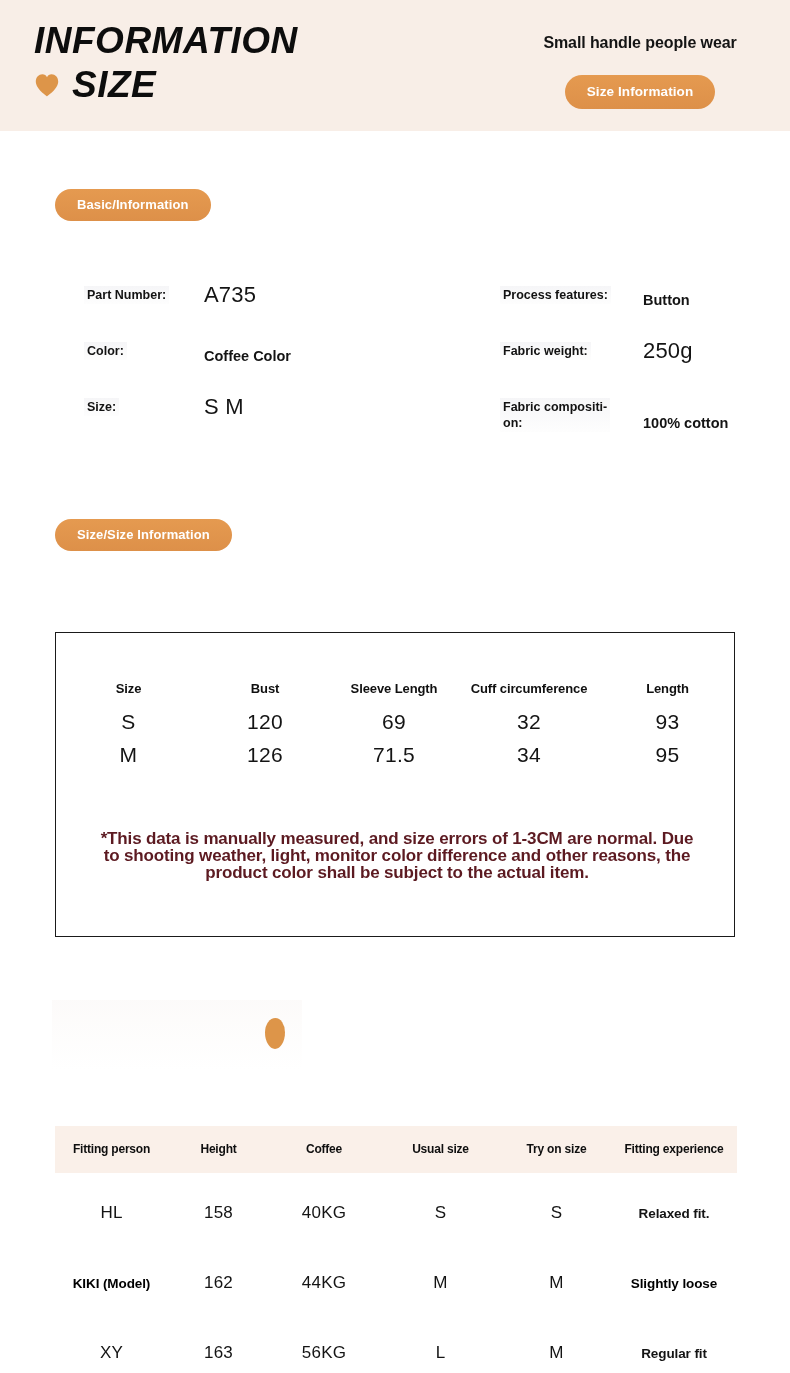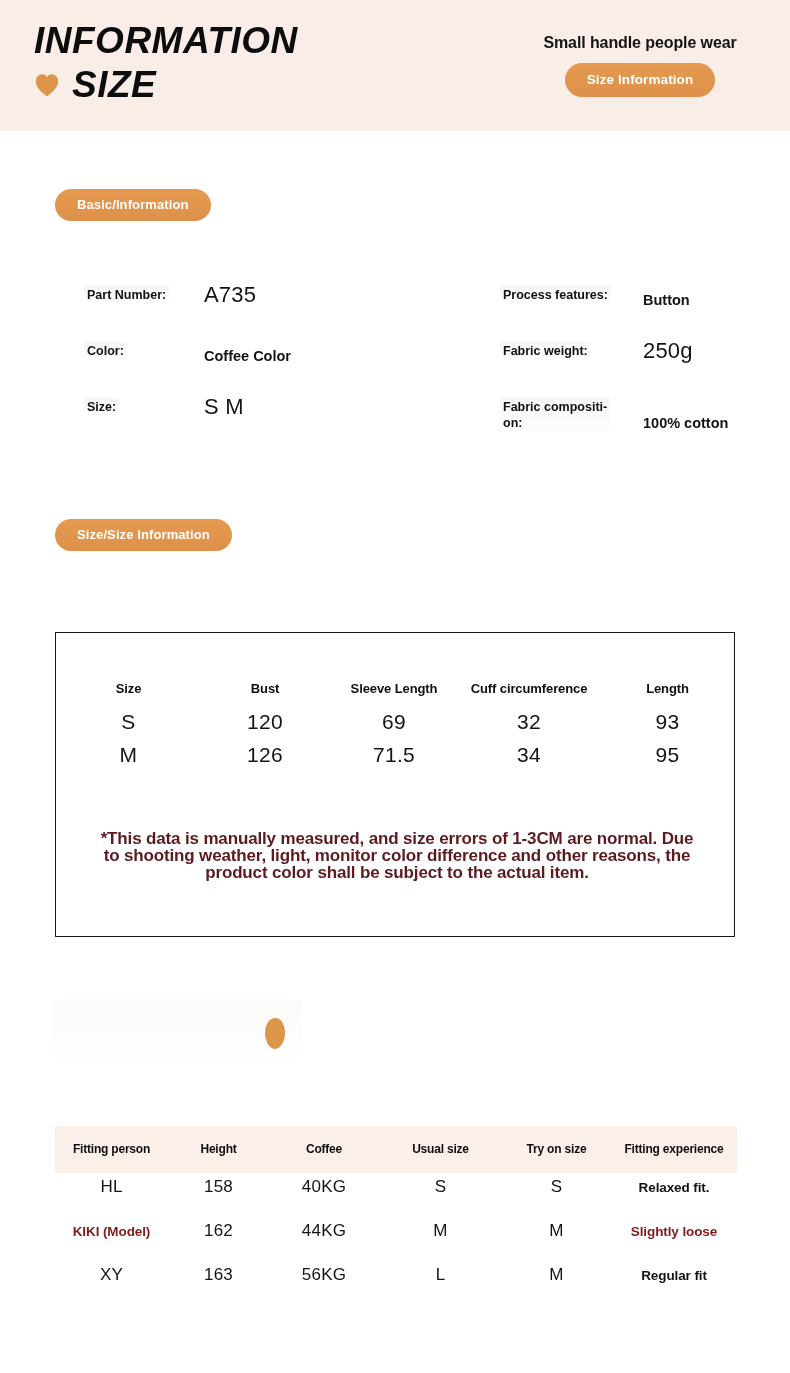--- a/index.html
+++ b/index.html
@@ -76,21 +76,21 @@
     color: #ffffff;
     border-radius: 22px;
     font-weight: 700;
     letter-spacing: 0.1px;
     text-align: center;
     border: none;
     cursor: pointer;
     font-family: "Liberation Sans", sans-serif;
   }
   .pill-header {
-    margin-top: 13px;
+    margin-top: 25px;
     padding: 9px 22px 10px;
     font-size: 13.5px;
     min-width: 90px;
   }
 
   
   .pill-section {
     position: absolute;
     padding: 8px 22px 9px;
     font-size: 13px;
@@ -222,29 +222,29 @@
     color: #0f0f0f;
     text-align: center;
     padding: 16px 0 17px;
     letter-spacing: -0.2px;
   }
   .fit-table td {
     font-size: 17px;
     font-weight: 400;
     color: #141414;
     text-align: center;
-    padding: 4px 0 20px;
+    padding: 30px 0 20px;
     letter-spacing: 0.2px;
   }
   .fit-table td.strong {
     font-size: 13.5px;
     font-weight: 700;
     letter-spacing: -0.1px;
   }
-  .fit-table td.accent { color: #7f1d1d; }
+  .fit-table td.accent { color: #000000; }
   .fit-table col.f1 { width: 113px; }
   .fit-table col.f2 { width: 101px; }
   .fit-table col.f3 { width: 110px; }
   .fit-table col.f4 { width: 123px; }
   .fit-table col.f5 { width: 109px; }
   .fit-table col.f6 { width: 126px; }
 </style>
 </head>
 <body>
 

